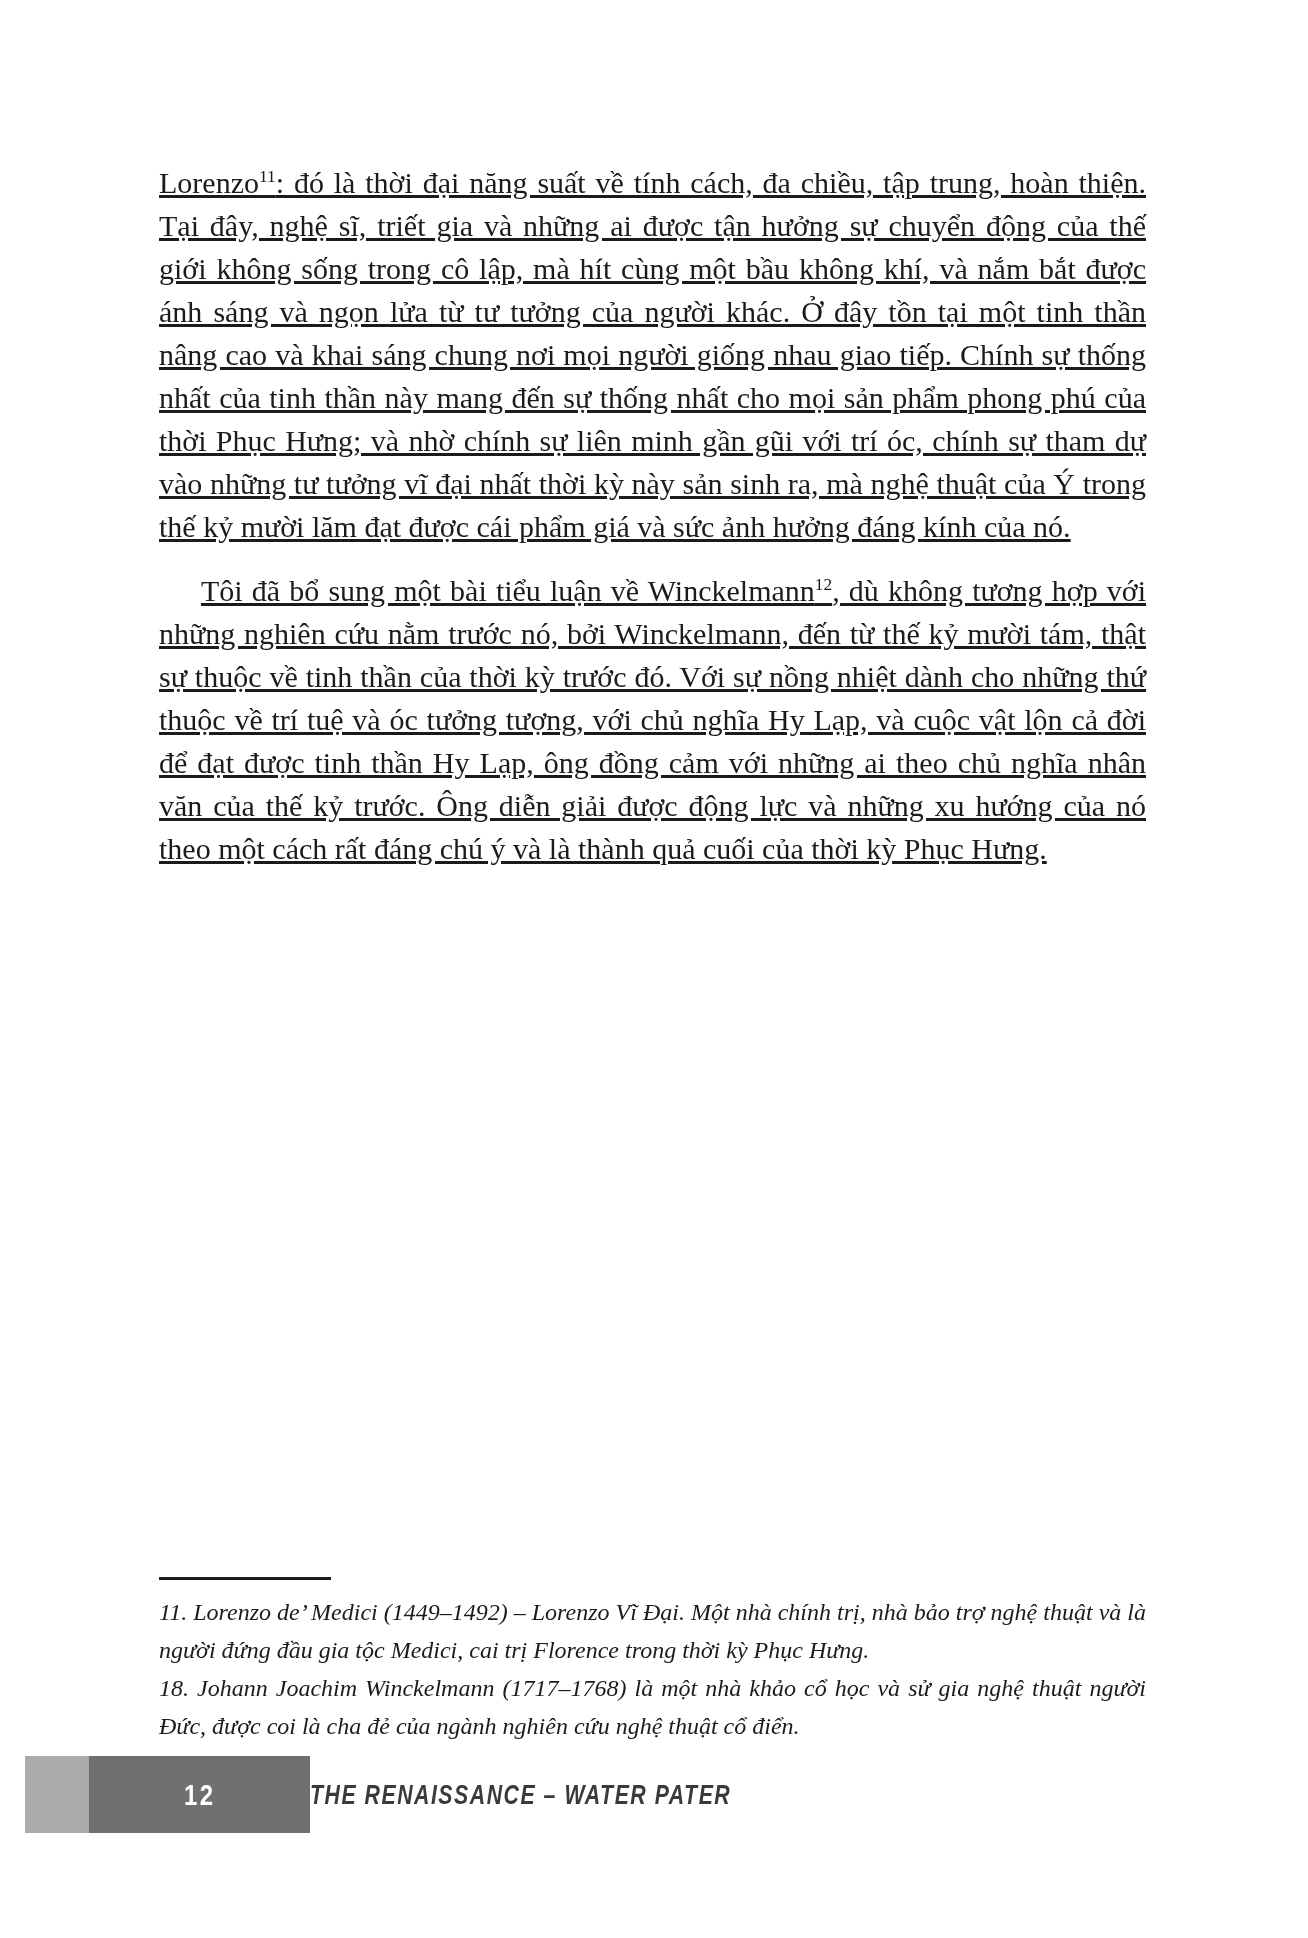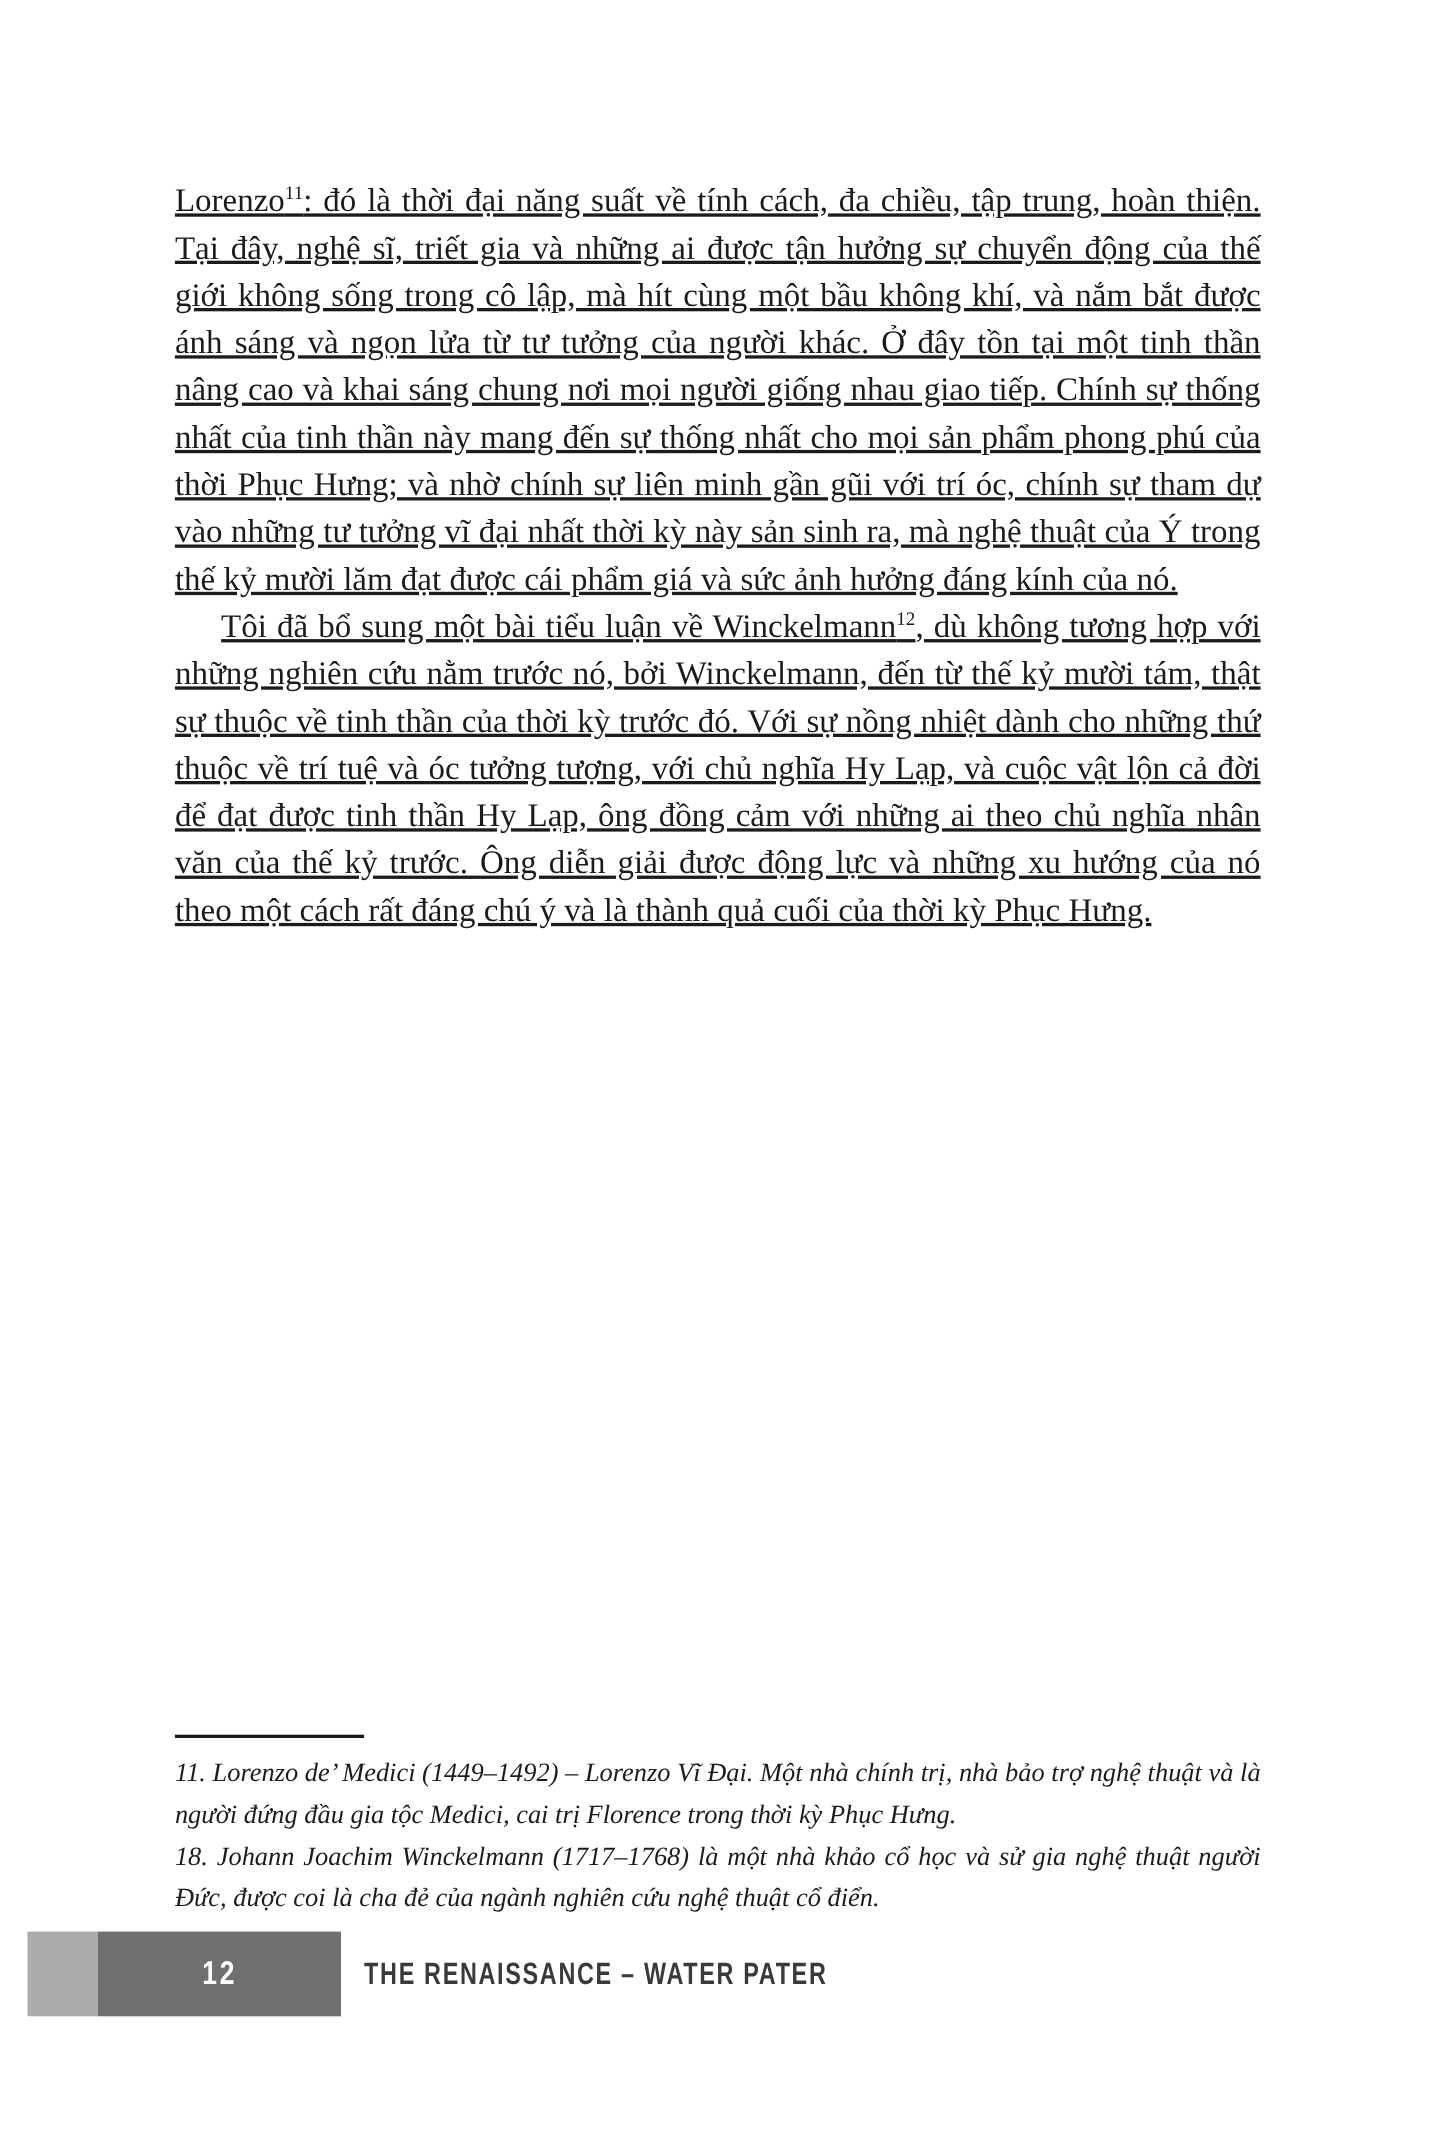--- a/index.html
+++ b/index.html
@@ -19,21 +19,21 @@
     top: 161px;
     width: 987px;
     text-decoration: underline;
   }
   .para {
     font-size: 30px;
     line-height: 43px;
     text-align: justify;
     color: var(--body-text, #1b1b1b);
   }
-  .para + .para { }
+  .para + .para { margin-top: 21px; }
   .para.indent { text-indent: 42px; }
   .footnote-ref {
     font-size: 0.58em;
     vertical-align: super;
     line-height: 0;
   }
   .footnotes {
     position: absolute;
     left: 159px;
     top: 1577px;
@@ -76,22 +76,22 @@
     font-size: 30px;
     font-weight: 700;
     color: #ffffff;
     letter-spacing: 3px;
     display: inline-block;
     transform: scaleX(0.8);
   }
   .running-title-wrap {
     display: flex;
     align-items: center;
-    margin-left: 21px;
     white-space: nowrap;
+    font-style: italic;
   }
   .running-title {
     font-family: "Liberation Sans", sans-serif;
     font-size: 28px;
     font-weight: 700;
     letter-spacing: 2px;
     color: var(--running-title, #3a3a3a);
     display: inline-block;
     transform: scaleX(0.76);
     transform-origin: left center;

